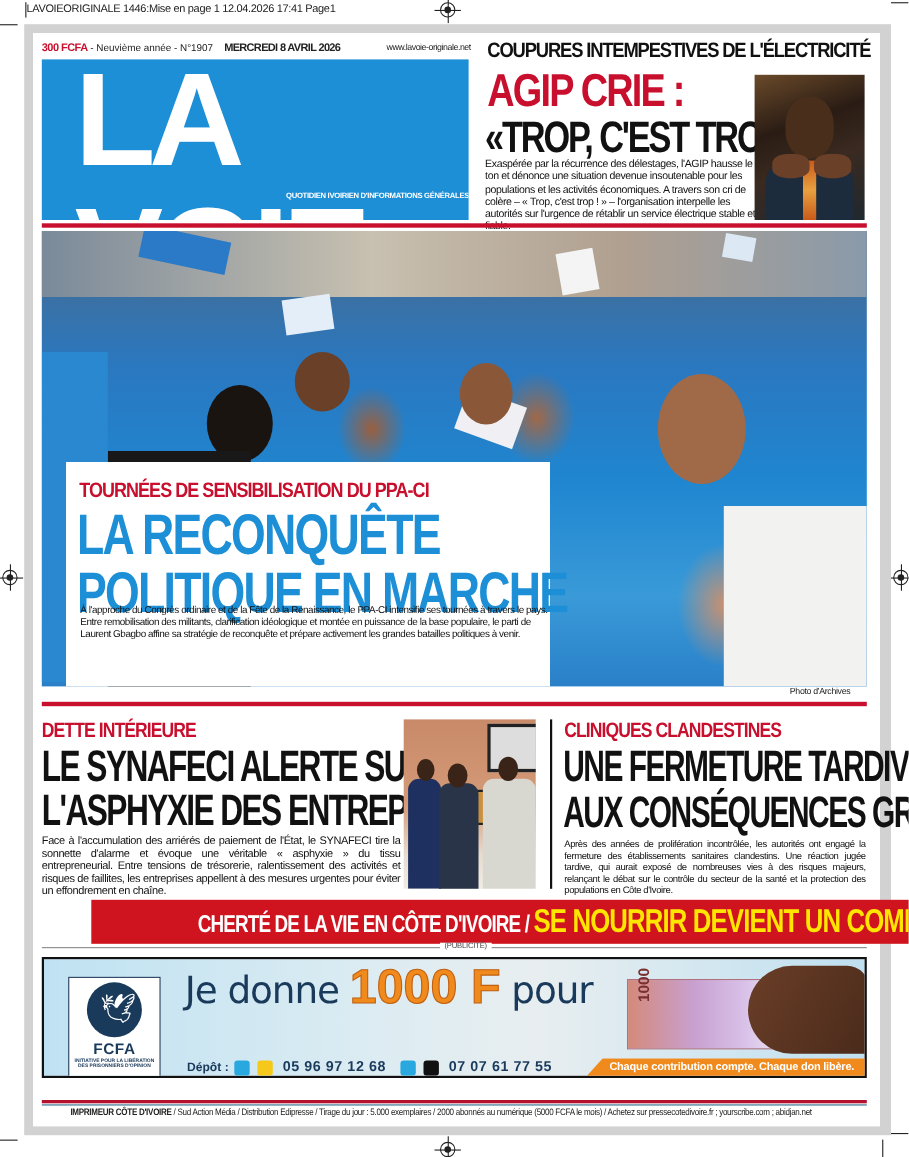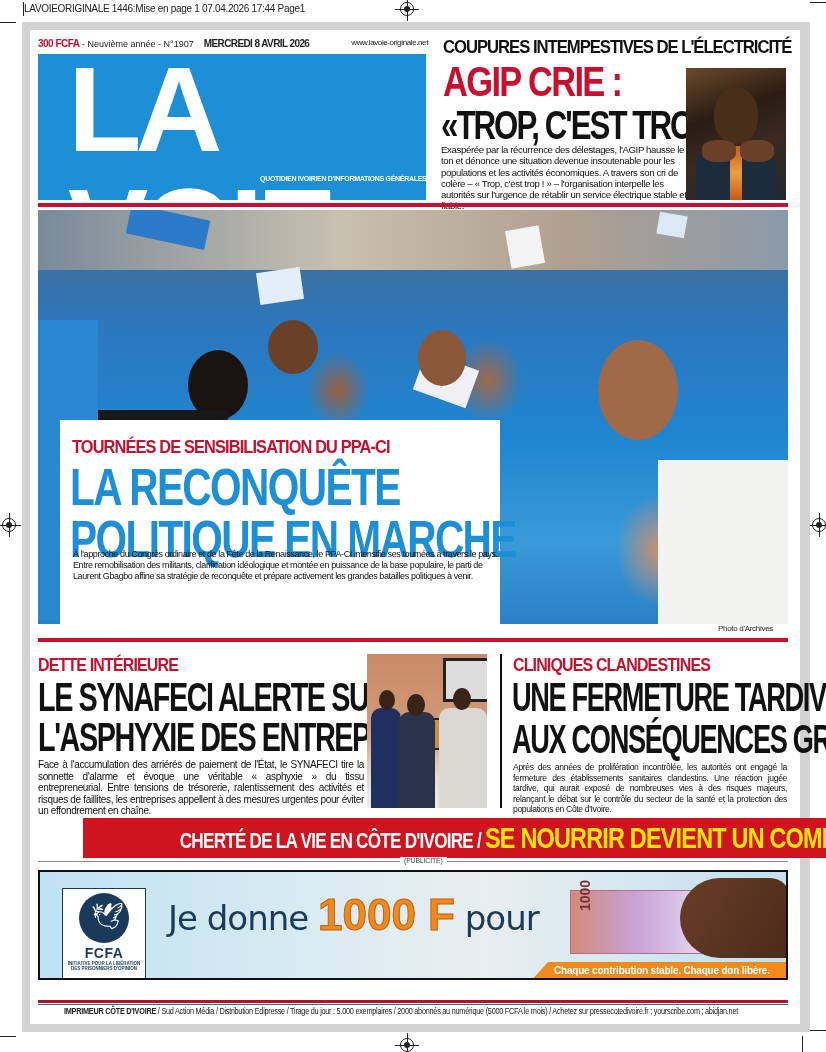--- a/index.html
+++ b/index.html
@@ -79,21 +79,21 @@
   .pub-line { position:absolute; left:38px; top:861px; width:750px; height:1px; background:#888; }
   .pub-label { position:absolute; left:400px; top:857px; background:#fff; padding:0 4px; font-size:7px; color:#444; letter-spacing:-0.2px; }
 
   
   .ad { position:absolute; left:38px; top:870px; width:750px; height:110px; border:2px solid #111; box-sizing:border-box; background:linear-gradient(90deg,#bfe2f2 0%,#dcecf2 40%,#e8eef0 60%,#bfe0f0 100%); overflow:hidden; }
   .ilpo { position:absolute; left:22px; top:16px; width:82px; height:90px; background:#fff; border:1px solid #1a3a5c; }
   .ilpo-circle { position:absolute; left:16px; top:4px; width:50px; height:50px; border-radius:50%; background:#1a3a5c; }
   .ilpo-dove { position:absolute; left:12px; top:8px; color:#fff; font-size:26px; line-height:30px; }
   .ilpo-name { position:absolute; left:0; width:82px; top:56px; text-align:center; font-weight:bold; font-size:14px; color:#1a3a5c; letter-spacing:0.5px; }
   .ilpo-sub { position:absolute; left:2px; width:78px; top:72px; text-align:center; font-size:4.5px; line-height:5px; color:#1a3a5c; font-weight:bold; }
-  .ad-line1 { position:absolute; left:128px; top:6px; font-family:"DejaVu Sans", sans-serif; font-size:34px; color:#1a3a5c; letter-spacing:-1px; white-space:nowrap; line-height:40px;margin-top:17px; }
+  .ad-line1 { position:absolute; left:128px; top:6px; font-family:"DejaVu Sans", sans-serif; font-size:34px; color:#1a3a5c; letter-spacing:-1px; white-space:nowrap; line-height:40px; }
   .ad-big { color:#f08a1c; font-weight:bold; font-family:"Liberation Sans", sans-serif; font-size:44px; -webkit-text-stroke:1px #c06010; letter-spacing:0px; }
   .ad-line2 { position:absolute; left:130px; top:46px; font-family:"DejaVu Sans", sans-serif; font-size:34px; color:#1a3a5c; letter-spacing:-1px; white-space:nowrap; line-height:40px; }
   .ad-depot { position:absolute; left:130px; top:90px; font-size:11px; font-weight:bold; color:#1a3a5c; white-space:nowrap; }
   .pay-icon { display:inline-block; width:14px; height:14px; border-radius:3px; vertical-align:middle; margin:0 2px; }
   .ad-phone { font-size:13px; font-weight:bold; color:#1a3a5c; margin:0 8px 0 4px; letter-spacing:0.5px; }
   .ad-note { position:absolute; left:490px; top:90px; width:262px; height:20px; background:#f08a1c; clip-path:polygon(18px 0,100% 0,100% 100%,0 100%); }
   .ad-note-text { position:absolute; left:24px; top:3px; color:#fff; font-size:10px; font-weight:bold; white-space:nowrap; letter-spacing:-0.2px; }
   .banknote { position:absolute; left:530px; top:18px; width:150px; height:62px; background:linear-gradient(90deg,#d48a7a 0%,#c8a0d0 40%,#d8c0e8 70%,#f4f0f4 100%); border:1px solid #b07080; }
   .banknote-txt { position:absolute; left:6px; top:20px; font-size:14px; font-weight:bold; color:#7a3030; transform:rotate(-90deg); transform-origin:left top; }
   .hand { position:absolute; left:640px; top:6px; width:110px; height:80px; border-radius:40px 20px 0 40px; background:linear-gradient(120deg,#6a3e28,#4a2a1a); }
@@ -102,21 +102,21 @@
   .foot-rule { position:absolute; left:38px; top:1000px; width:750px; height:3px; background:#b3122e; }
   .foot-rule2 { position:absolute; left:38px; top:1004px; width:750px; height:1px; background:#2a6a8a; }
   .foot-text { position:absolute; left:64px; top:1006px; font-size:8.5px; color:#222; white-space:nowrap; letter-spacing:-0.3px; transform:scaleX(0.86); transform-origin:left; }
   .foot-text b { font-weight:bold; }
 </style>
 </head>
 <body>
 
 <div class="slug">
   <div class="slug-bar"></div>
-  <div class="slug-text">LAVOIEORIGINALE 1446:Mise en page 1  07.04.2026  17:44  Page1</div>
+  <div class="slug-text">LAVOIEORIGINALE 1446:Mise en page 1  12.04.2026  17:41  Page1</div>
 </div>
 <div class="regmark" style="left:400px;top:2px;">
     <div class="dot"></div>
   </div>
 <div class="regmark" style="left:400px;top:1038px;">
     <div class="dot"></div>
   </div>
 <div class="regmark" style="left:2px;top:518px;">
     <div class="dot"></div>
   </div>
@@ -208,24 +208,33 @@
 
 <div class="ad">
   <div class="ilpo">
     <div class="ilpo-circle">
         <span class="ilpo-dove">🕊</span>
       </div>
     <div class="ilpo-name">FCFA</div>
     <div class="ilpo-sub">INITIATIVE POUR LA LIBÉRATION DES PRISONNIERS D'OPINION</div>
   </div>
   <div class="ad-line1"><span>Je donne </span><span class="ad-big">1000 F</span><span> pour</span></div>
+  <div class="ad-depot">
+    <span>Dépôt :</span>
+    <span class="pay-icon" style="background:#29a8e0;"></span>
+    <span class="pay-icon" style="background:#f6c81a;"></span>
+    <span class="ad-phone">05 96 97 12 68</span>
+    <span class="pay-icon" style="background:#29a8e0;"></span>
+    <span class="pay-icon" style="background:#111;"></span>
+    <span class="ad-phone">07 07 61 77 55</span>
+  </div>
   <div class="banknote">
       <span class="banknote-txt">1000</span>
     </div>
   <div class="hand"></div>
   <div class="ad-note">
-      <span class="ad-note-text">Chaque contribution stable. Chaque don libère.</span>
+      <span class="ad-note-text">Chaque contribution compte. Chaque don libère.</span>
     </div>
 </div>
 
 <div class="foot-rule"></div>
 <div class="foot-rule2"></div>
 <div class="foot-text"><b>IMPRIMEUR CÔTE D'IVOIRE</b><span> / Sud Action Média / Distribution Edipresse / Tirage du jour : 5.000 exemplaires / 2000 abonnés au numérique (5000 FCFA le mois) / Achetez sur pressecotedivoire.fr ; yourscribe.com ; abidjan.net</span></div>
 
 </body></html>

